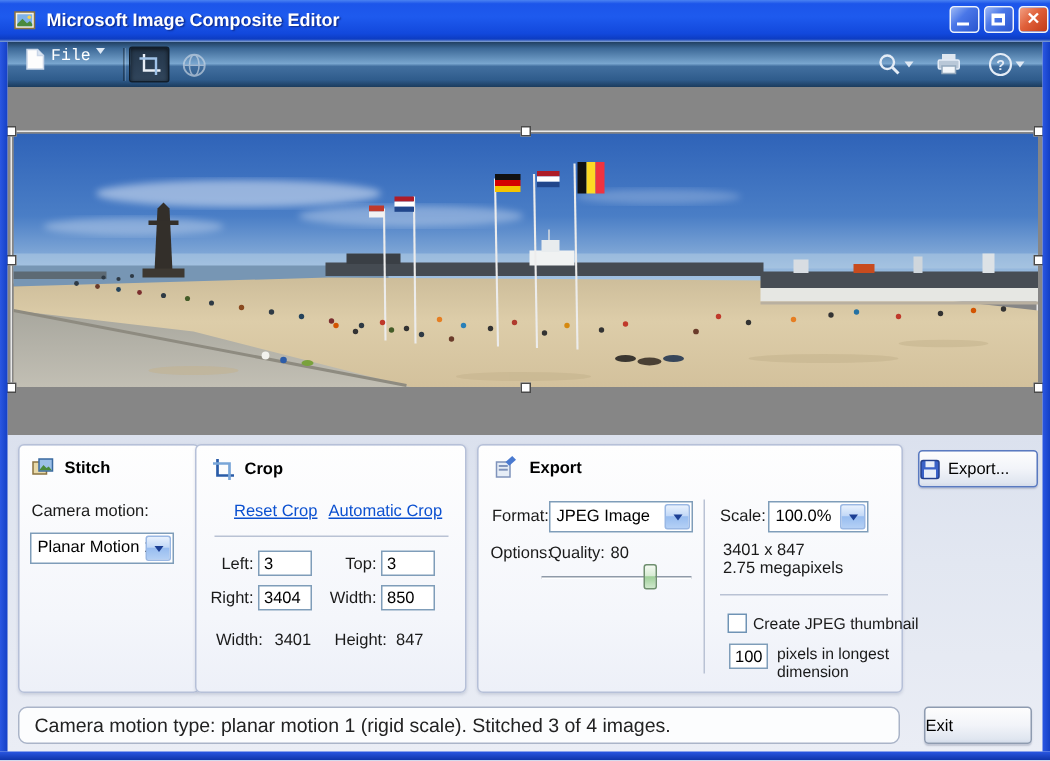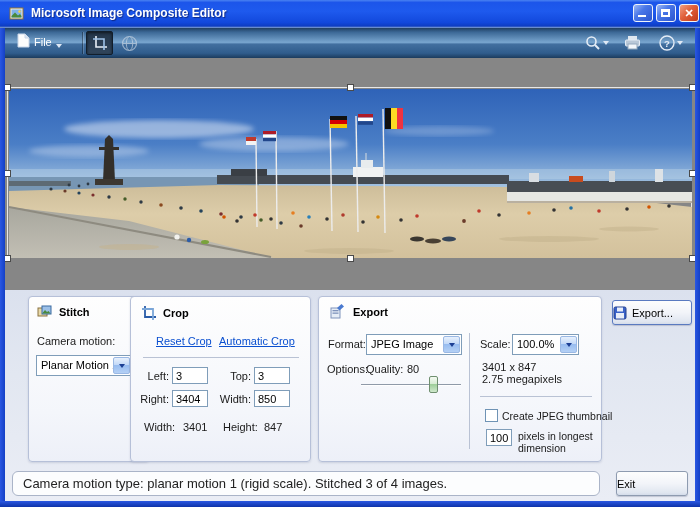--- a/index.html
+++ b/index.html
@@ -21,21 +21,21 @@
   .btn-close { left:679px; background:linear-gradient(135deg,#f2a083 0%,#e0603a 45%,#c23a17 100%); }
   .glyph-min { position:absolute; left:4px; bottom:4px; width:8px; height:2px; background:#fff; }
   .glyph-max { position:absolute; left:4px; top:4px; width:9px; height:8px; border:2px solid #fff; border-top-width:3px; }
   .glyph-close { font-weight:bold; }
 
   
   .toolbar { position:absolute; left:5px; top:28px; width:690px; height:30px;
     background:linear-gradient(180deg,#203f61 0%,#3c6896 14%,#79a6cf 48%,#426f9f 54%,#2f5c8c 84%,#1b3b5d 100%);
   }
   .file-btn { position:absolute; left:8px; top:4px; width:64px; height:16px; border-radius:3px;
-    display:flex; align-items:flex-end; gap:4px; padding:0 4px; }
+    display:flex; align-items:flex-start; gap:4px; padding:0 4px;font-family:Liberation Mono, monospace; }
   .file-label { color:#fff; font-size:11px; }
   .dd-arrow { width:0; height:0; border-left:3px solid transparent; border-right:3px solid transparent; border-top:4px solid #dfe9f5; }
   .tb-sep { position:absolute; left:77px; top:4px; width:1px; height:22px; background:rgba(0,0,0,.35); box-shadow:1px 0 0 rgba(255,255,255,.18); }
   .toolbtn { position:absolute; top:3px; width:27px; height:24px; border-radius:2px; display:flex; align-items:center; justify-content:center; }
   .tool-crop { left:81px; background:linear-gradient(180deg,#24364a,#31465c); border:1px solid #121e2b; box-shadow:inset 0 1px 3px rgba(0,0,0,.6); }
   .tool-globe { left:111px; opacity:.65; }
   .tool-zoom { left:575px; width:34px; gap:2px; }
   .tool-print { left:614px; width:26px; }
   .tool-help { left:648px; width:36px; gap:2px; }
 
@@ -43,21 +43,21 @@
   .canvas { position:absolute; left:5px; top:58px; width:690px; height:232px; background:#868686; }
   .selection { position:absolute; left:2px; top:29px; width:685px; height:171px; border:1px solid #e8e8e8; }
   .pano { position:absolute; left:1px; top:1px; width:683px; height:169px; display:block; }
   .handle { position:absolute; width:7px; height:7px; background:#fff; border:1px solid #4a4a4a; }
 
   
   .panels { position:absolute; left:5px; top:290px; width:690px; height:211px;
     background:linear-gradient(180deg,#dbe1ee 0%,#e2e7f1 40%,#eaedf5 100%); }
   .panel { position:absolute; background:linear-gradient(180deg,#fefefe 0%,#f4f6fb 70%,#edf0f8 100%);
     border:1px solid #b6c0d8; border-radius:4px; box-shadow:0 1px 2px rgba(120,130,160,.25); }
-  .panel-stitch { left:23px;  top:6px; width:121px; height:166px; }
+  .panel-stitch { left:7px;  top:6px; width:121px; height:166px; }
   .panel-crop   { left:125px; top:6px; width:181px; height:166px;padding-left:13px; }
   .panel-export { left:313px; top:6px; width:284px; height:166px; }
   .panel-title { position:absolute; font-size:11px; font-weight:bold; color:#000; }
   .panel-icon { position:absolute; width:16px; height:16px; }
   .lbl { position:absolute; font-size:11px; color:#1a1a1a; white-space:nowrap; }
   .val { position:absolute; font-size:11px; color:#1a1a1a; white-space:nowrap; }
   .link { position:absolute; font-size:11px; color:#0b50d0; text-decoration:underline; cursor:pointer; white-space:nowrap; }
   .hline { position:absolute; height:1px; background:#b9c2d4; }
   .vline { position:absolute; width:1px; background:#b9c2d4; }
 

